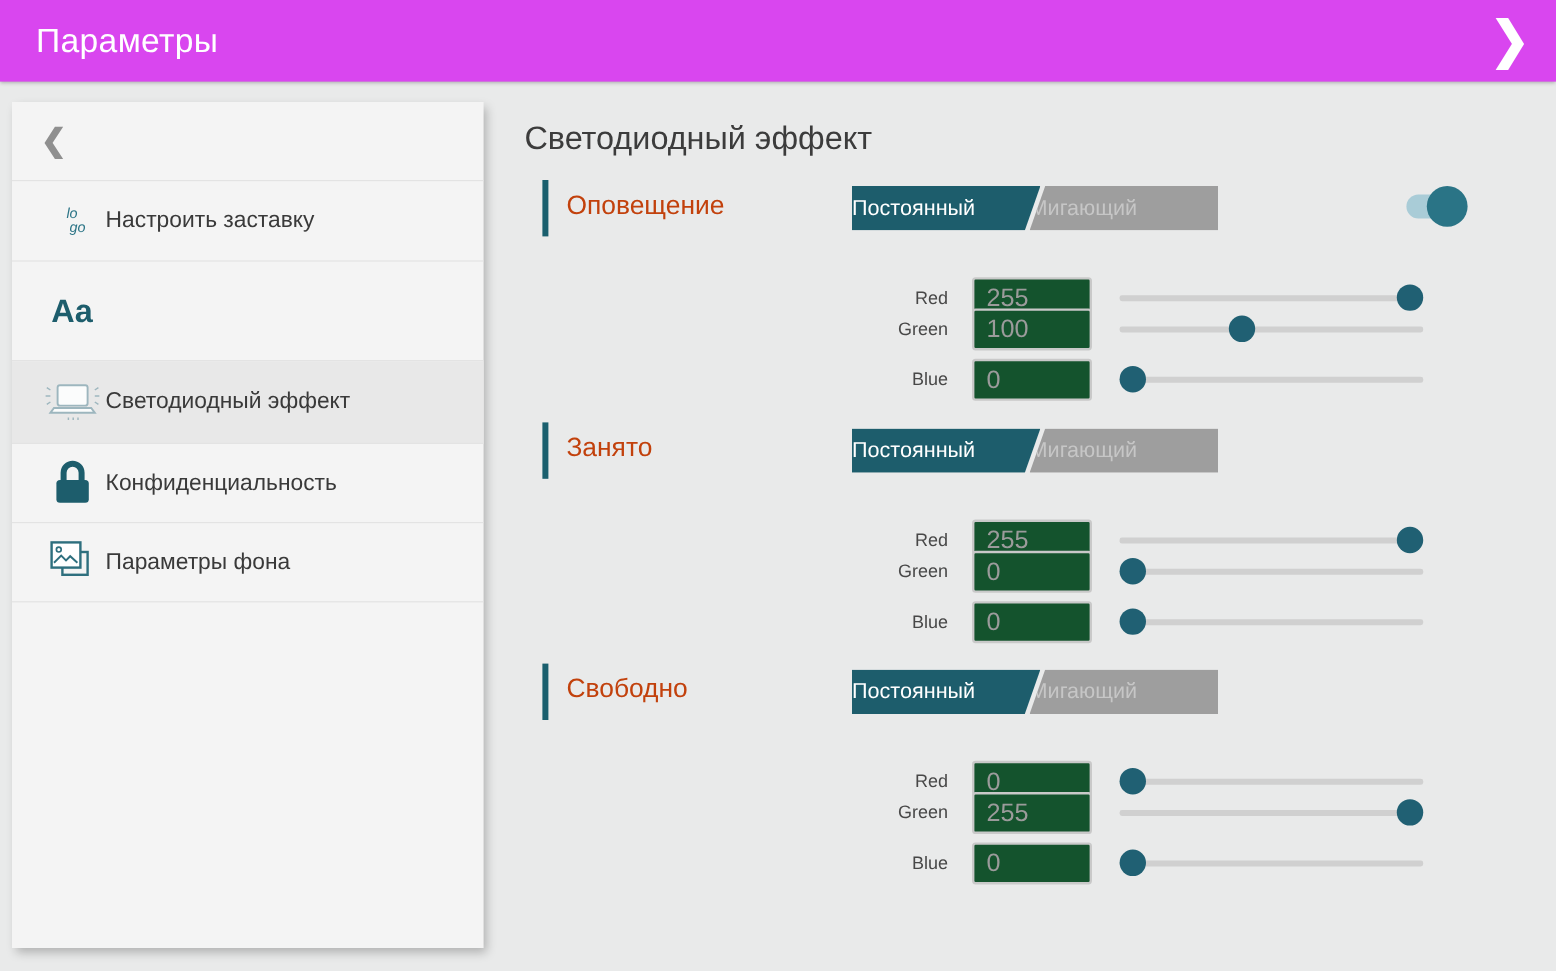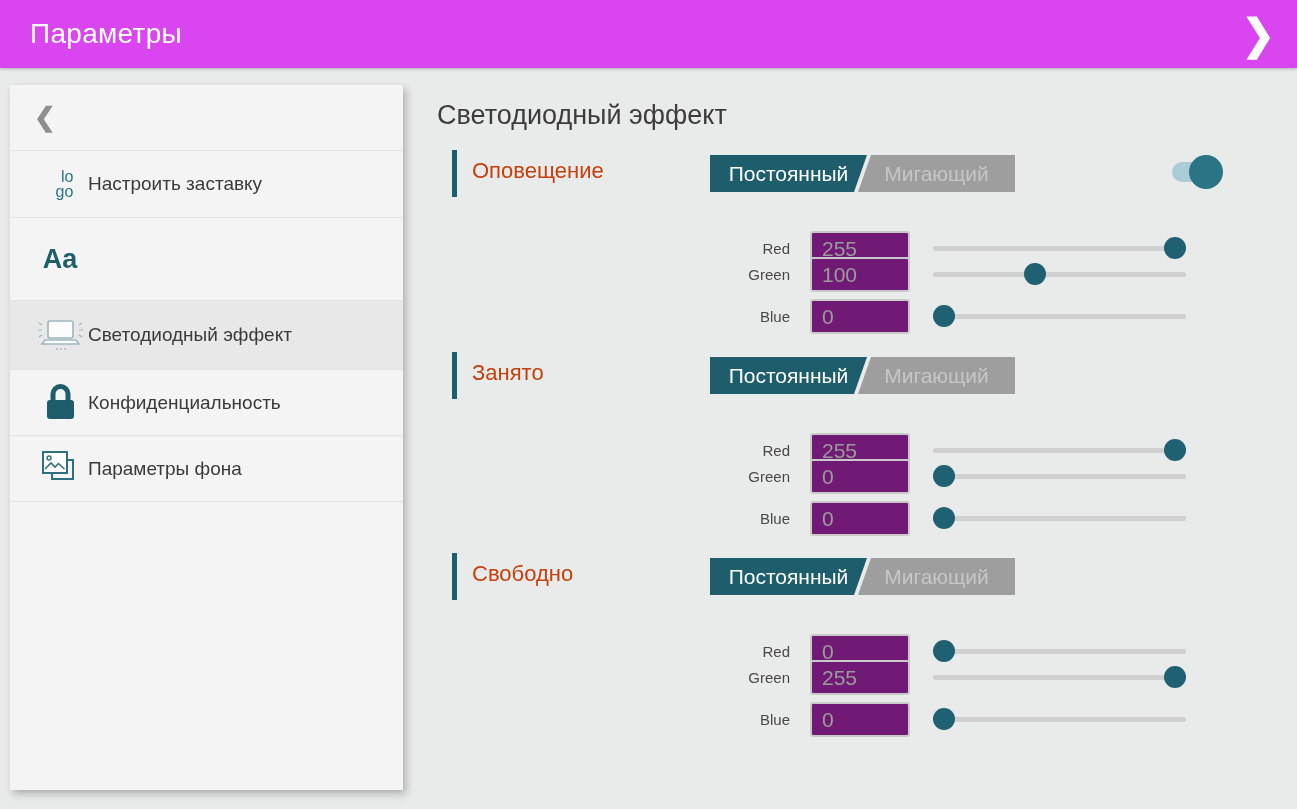--- a/index.html
+++ b/index.html
@@ -39,37 +39,37 @@
     border-bottom: 1px solid #e3e3e3; cursor: pointer;
   }
   .side-item.selected { background: #e8e8e8; }
   .h67 { height: 67px; } .h83 { height: 83px; } .h69 { height: 69px; } .h66 { height: 66px; }
   .side-icon {
     width: 56px; margin-left: 22px; flex: 0 0 56px;
     display: flex; align-items: center; justify-content: center;
   }
   .side-label { font-size: 19px; color: #3a3a3a; line-height: 1.35; padding-right: 18px; }
 
-  .logo-glyph { font-size: 16px; color: #2b7486; line-height: 0.95; text-align: right; }
+  .logo-glyph { font-size: 12px; color: #2b7486; line-height: 0.95; text-align: center; font-style: italic; }
   .logo-glyph .go { margin-left: 9px; }
   .aa-glyph { font-size: 27px; font-weight: bold; color: #1d5d6c; }
 
   
   .main-title { position: absolute; left: 437px; top: 100px; font-size: 27px; font-weight: 400; color: #3c3c3c; }
 
   .section { position: absolute; left: 437px; width: 770px; height: 200px; }
   .sec-1 { top: 150px; } .sec-2 { top: 352px; } .sec-3 { top: 553px; }
 
   .accent-bar { position: absolute; left: 15px; top: 0; width: 5px; height: 47px; background: #1a5f6e; }
   .sec-title { position: absolute; left: 35px; top: 8px; font-size: 22px; color: #c2410c; }
 
   .tabs { position: absolute; left: 273px; top: 5px; height: 37px; display: flex; }
   .tab {
-    width: 157px; height: 37px; line-height: 37px; text-align: center;
-    font-size: 21px; cursor: pointer;
+    width: 157px; height: 37px; line-height: 37px; text-align: left;
+    font-size: 18px; cursor: pointer;
   }
   .tab.active {
     background: #1d5d6c; color: #ffffff;
     clip-path: polygon(0 0, 100% 0, calc(100% - 13px) 100%, 0 100%);
   }
   .tab.inactive {
     background: #9e9e9e; color: #c6c6c6; margin-left: -9px;
     clip-path: polygon(13px 0, 100% 0, 100% 100%, 0 100%);
   }
 
@@ -78,21 +78,21 @@
   .toggle-knob { position: absolute; left: 17px; top: 0; width: 34px; height: 34px; border-radius: 50%; background: #2a7486; }
 
   .row { position: absolute; left: 0; height: 35px; width: 770px; }
   .row-r { top: 65px; margin-top: 16px; } .row-g { top: 107px; } .row-b { top: 149px; }
   .ch-label {
     position: absolute; left: 203px; width: 150px; top: 0;
     line-height: 35px; text-align: right; font-size: 15px; color: #484848;
   }
   .ch-input {
     position: absolute; left: 373px; top: 0; width: 100px; height: 35px;
-    border: 2px solid #c9c9c9; border-radius: 3px; background: #701a75;
+    border: 2px solid #c9c9c9; border-radius: 3px; background: #14532d;
     font-family: "Liberation Sans", sans-serif; font-size: 21px; color: #9b9b9b;
     padding-left: 10px; outline: none;
   }
   .slider { position: absolute; left: 496px; top: 0; width: 253px; height: 35px; cursor: pointer; }
   .rail { position: absolute; left: 0; right: 0; top: 15px; height: 5px; background: #d0d0d0; border-radius: 2px; }
   .thumb {
     position: absolute; top: 17px; width: 22px; height: 22px; border-radius: 50%;
     background: #206073; transform: translate(-50%, -50%); cursor: grab;
   }
 </style>

